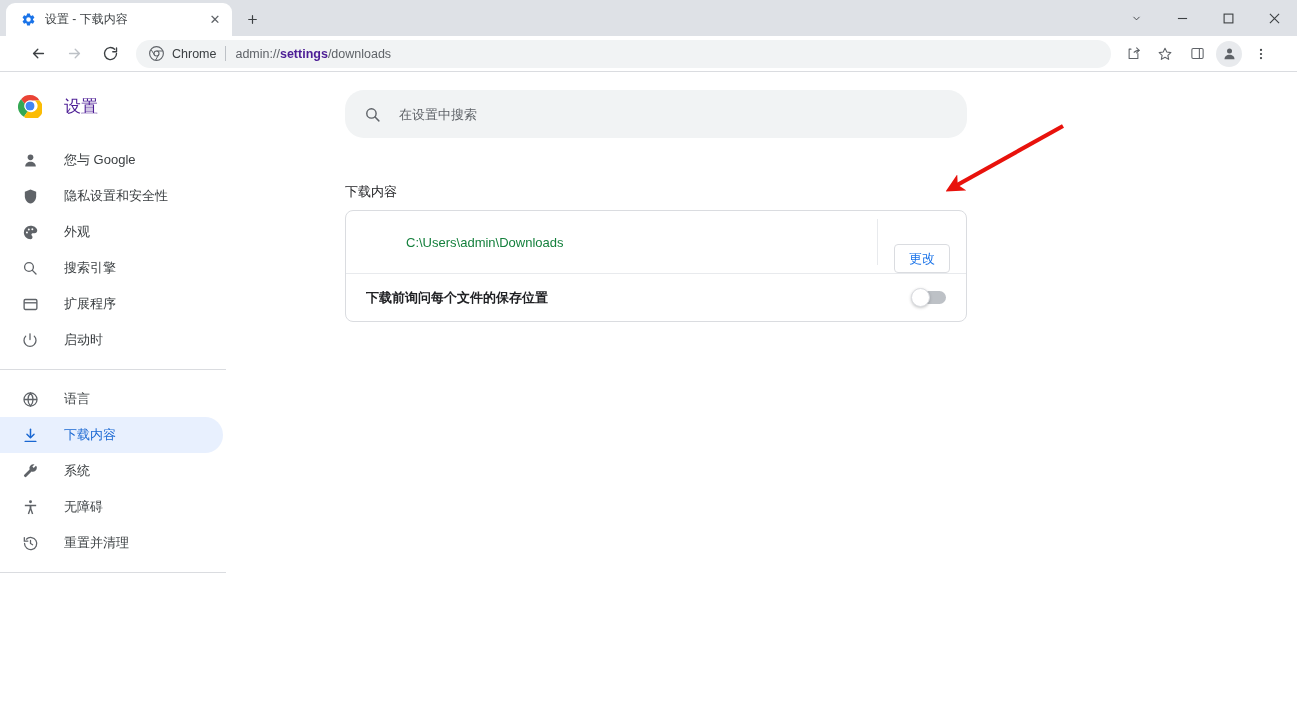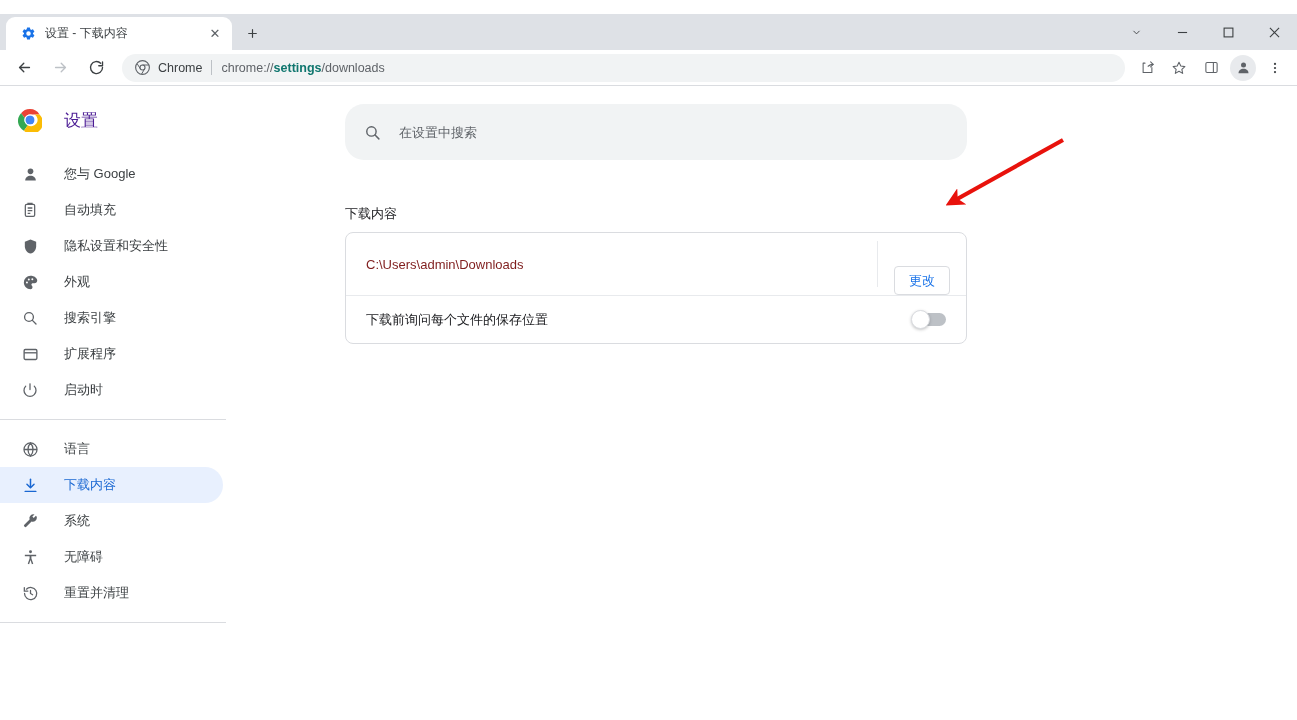--- a/index.html
+++ b/index.html
@@ -12,21 +12,20 @@
 
   
   .browser { width: 1297px; height: 720px; position: relative; }
 
   .tabstrip {
     height: 36px;
     background: #dee1e6;
     display: flex;
     align-items: flex-end;
     position: relative;
-    margin-top: 14px;
   }
   .tab {
     width: 226px; height: 33px;
     background: #ffffff;
     border-radius: 9px 9px 0 0;
     display: flex; align-items: center;
     padding: 0 8px 0 14px;
     margin-left: 6px;
     position: relative;
   }
@@ -66,21 +65,21 @@
   .wc-btn {
     width: 46px; height: 32px;
     display: flex; align-items: center; justify-content: center;
     color: #3c4043;
   }
 
   .toolbar {
     height: 36px;
     background: #ffffff;
     display: flex; align-items: center;
-    padding: 0 6px;
+    padding: 0 20px;
     border-bottom: 1px solid #dadce0;
   }
   .nav-btn {
     width: 28px; height: 28px;
     margin: 0 4px;
     display: flex; align-items: center; justify-content: center;
     border-radius: 50%;
   }
   .omnibox {
     flex: 1;
@@ -100,21 +99,21 @@
   .omni-sep {
     width: 1px; height: 15px;
     background: #bdc1c6;
     margin: 0 9px;
     flex: 0 0 1px;
   }
   .omni-url {
     font-size: 12.5px; color: #5f6368;
     white-space: nowrap; overflow: hidden; text-overflow: ellipsis;
   }
-  .omni-url b { color: #0f766e; font-weight: 700; }
+  .omni-url b { color: #4c1d95; font-weight: 700; }
   .tb-icon {
     width: 26px; height: 26px;
     margin: 0 3px;
     display: flex; align-items: center; justify-content: center;
     border-radius: 50%;
     flex: 0 0 26px;
   }
   .tb-icon.profile { background: #e8eaed; }
 
   
@@ -170,21 +169,21 @@
   .ext-link { width: 14px; height: 14px; margin-left: 14px; display:flex; align-items:center; justify-content:center; color:#5f6368;}
 
   .content {
     flex: 1;
     padding-top: 18px;
     position: relative;
     min-width: 0;
   }
   .searchbar {
     width: 622px;
-    height: 56px;
+    height: 48px;
     margin-left: 119px;
     background: #f1f3f4;
     border-radius: 19px;
     display: flex; align-items: center;
     padding: 0 18px;
   }
   .searchbar .sic { width: 18px; height: 18px; flex: 0 0 18px; color:#5f6368; display:flex; align-items:center; justify-content:center;}
   .searchbar input {
     flex: 1;
     border: none; outline: none; background: transparent;
@@ -207,29 +206,29 @@
     background: #ffffff;
     border: 1px solid #dadce0;
     border-radius: 8px;
     overflow: hidden;
   }
   .row {
     display: flex; align-items: center;
     min-height: 48px;
     padding: 0 0 0 20px;
   }
-  .row + .row { border-top: 1px solid #e8eaed; }
+  .row + .row { border-top: 1px solid #e8eaed; font-weight: bold; }
   .row-label {
     flex: 1;
     font-size: 13px;
     color: #202124;
     white-space: nowrap; overflow: hidden; text-overflow: ellipsis;
     padding-right: 14px;
   }
-  .row-label.muted { color: #7f1d1d; }
+  .row-label.muted { color: #15803d; margin-left: 40px; }
   .row-sep {
     width: 1px; align-self: stretch;
     background: #e8eaed;
     margin: 8px 0;
   }
   .row-action { padding: 0 16px; display: flex; align-items: center; margin-top: 33px; }
   .btn-outline {
     height: 29px;
     padding: 0 14px;
     border: 1px solid #dadce0;
@@ -336,21 +335,21 @@
     <div class="omnibox">
       <span class="omni-icon">
         <svg width="15" height="15" viewBox="0 0 24 24">
           <circle cx="12" cy="12" r="11" fill="none" stroke="#5f6368" stroke-width="1.8"></circle>
           <circle cx="12" cy="12" r="4" fill="none" stroke="#5f6368" stroke-width="1.8"></circle>
           <path d="M12 8h10M8.5 14L3.6 6.2M15.5 14l-5 8.5" stroke="#5f6368" stroke-width="1.6" fill="none"></path>
         </svg>
       </span>
       <span class="omni-chip">Chrome</span>
       <span class="omni-sep"></span>
-      <span class="omni-url"><span>chrome://</span><b>settings</b><span>/downloads</span></span>
+      <span class="omni-url"><span>admin://</span><b>settings</b><span>/downloads</span></span>
     </div>
 
     <div class="tb-icon">
       <svg width="15" height="15" viewBox="0 0 24 24" fill="none" stroke="#5f6368" stroke-width="1.7" stroke-linecap="round" stroke-linejoin="round">
         <path d="M8 5H5v15h14v-8"></path>
           <path d="M13 10c3-3 6-3 8-3"></path>
           <path d="M17 3l4 4-4 4"></path>
       </svg>
     </div>
     <div class="tb-icon">
@@ -402,30 +401,20 @@
         <div class="navitem">
           <span class="ic">
             <svg width="17" height="17" viewBox="0 0 24 24" fill="currentColor">
                 <circle cx="12" cy="7.5" r="4"></circle>
                 <path d="M4.5 20.5c0-4.2 3.4-6.8 7.5-6.8s7.5 2.6 7.5 6.8z"></path>
               </svg>
           </span>
           <span class="lbl">您与 Google</span>
         </div>
 
-        <div class="navitem">
-          <span class="ic">
-            <svg width="16" height="16" viewBox="0 0 24 24" fill="none" stroke="currentColor" stroke-width="1.9">
-                <rect x="5" y="3.5" width="14" height="18" rx="2"></rect>
-                <path d="M9 3.5V2.2h6V3.5"></path>
-                <path d="M8.5 9h7M8.5 13h7M8.5 17h4"></path>
-              </svg>
-          </span>
-          <span class="lbl">自动填充</span>
-        </div>
 
         <div class="navitem">
           <span class="ic">
             <svg width="17" height="17" viewBox="0 0 24 24" fill="currentColor">
                 <path d="M12 2.2l8 3.2v6.1c0 5-3.4 9.6-8 10.5-4.6-.9-8-5.5-8-10.5V5.4z"></path>
               </svg>
           </span>
           <span class="lbl">隐私设置和安全性</span>
         </div>
 

